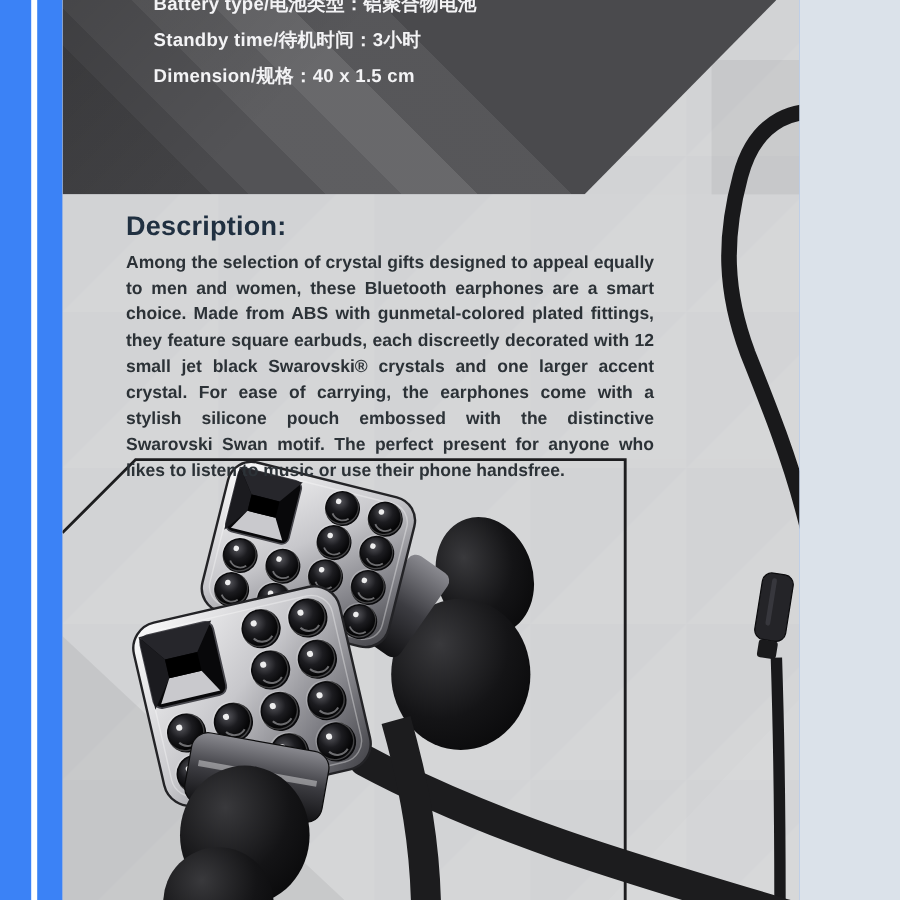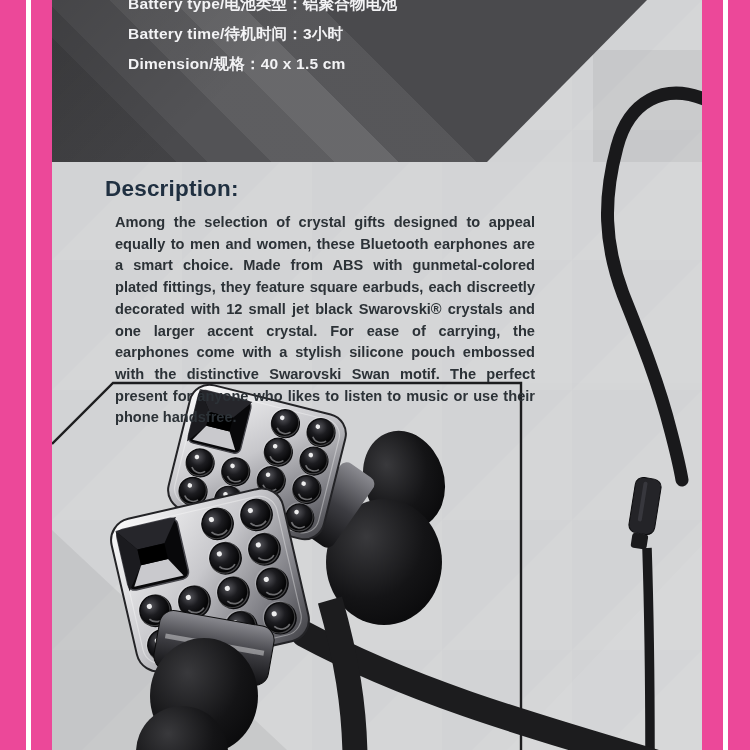--- a/index.html
+++ b/index.html
@@ -1,17 +1,17 @@
 <!DOCTYPE html>
 <html><head>
 <meta charset="utf-8">
 <style>
   html,body{margin:0;padding:0;}
   body{font-family:"Liberation Sans", sans-serif;background:#dbe2ea;}
-  .page{position:relative;width:750px;height:750px;background:#ec4899;overflow:hidden;}
+  .page{position:relative;width:666px;height:750px;background:#3b82f6;overflow:hidden;}
   .frame-line{position:absolute;top:0;bottom:0;width:5px;background:#ffffff;}
   .frame-line.left{left:26px;}
   .frame-line.right{right:22px;}
   .content{position:absolute;left:52px;top:0;width:650px;height:750px;background:#d2d3d5;overflow:hidden;}
   .artwork{position:absolute;left:0;top:0;z-index:1;}
   
   .banner{
     position:absolute;left:0;top:0;width:650px;height:162px;z-index:2;
     background-color:#4a4a4d;
     background-image:
@@ -31,21 +31,21 @@
   .spec-line{
     line-height:30px;font-size:15.5px;font-weight:700;color:#f3f3f5;
     letter-spacing:0.2px;white-space:nowrap;
   }
   
   .description{position:absolute;left:53px;top:176px;width:440px;z-index:2;}
   .description h2{
     margin:0 0 7px 0;font-size:22.5px;font-weight:600;color:#203041;letter-spacing:0.2px;
   }
   .description p{
-    margin:10px;font-size:14.6px;line-height:21.7px;font-weight:600;color:#2c3237;
+    margin:0;font-size:14.6px;line-height:21.7px;font-weight:600;color:#2c3237;
     text-align:justify;
   }
 </style>
 </head>
 <body>
 
 <div class="page">
   <div class="frame-line left"></div>
   <div class="frame-line right"></div>
 
@@ -168,21 +168,21 @@
           <rect x="-50" y="-6" width="100" height="5" fill="#d9d9dc" opacity="0.5"></rect>
         </g>
         <ellipse cx="152" cy="696" rx="54" ry="58" fill="url(#blackG)"></ellipse>
         <ellipse cx="130" cy="752" rx="46" ry="46" fill="url(#blackG)"></ellipse>
       </g>
     </svg>
 
     <div class="banner">
       <ul class="spec-list">
         <li class="spec-line">Battery type/电池类型：铝聚合物电池</li>
-        <li class="spec-line">Battery time/待机时间：3小时</li>
+        <li class="spec-line">Standby time/待机时间：3小时</li>
         <li class="spec-line">Dimension/规格：40 x 1.5 cm</li>
       </ul>
     </div>
 
     <div class="description">
       <h2>Description:</h2>
       <p>Among the selection of crystal gifts designed to appeal equally to men and women, these Bluetooth earphones are a smart choice. Made from ABS with gunmetal-colored plated fittings, they feature square earbuds, each discreetly decorated with 12 small jet black Swarovski® crystals and one larger accent crystal. For ease of carrying, the earphones come with a stylish silicone pouch embossed with the distinctive Swarovski Swan motif. The perfect present for anyone who likes to listen to music or use their phone handsfree.</p>
     </div>
 
   </div>

